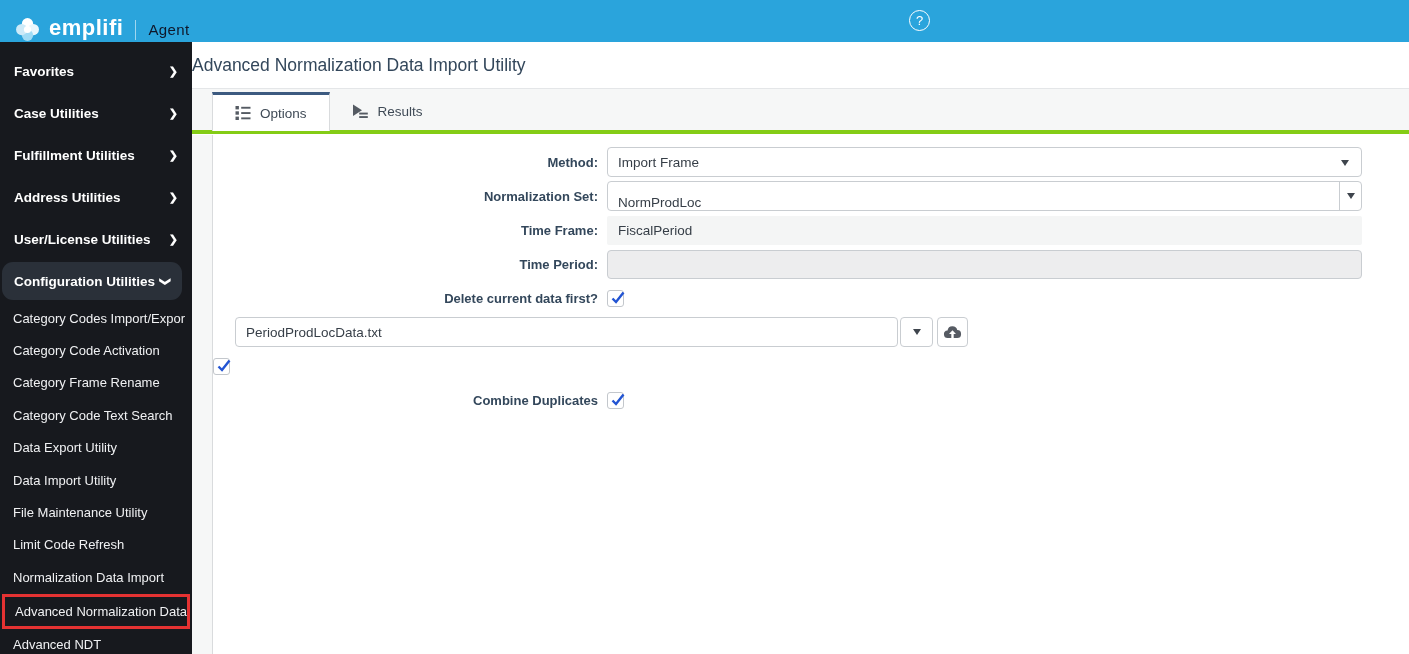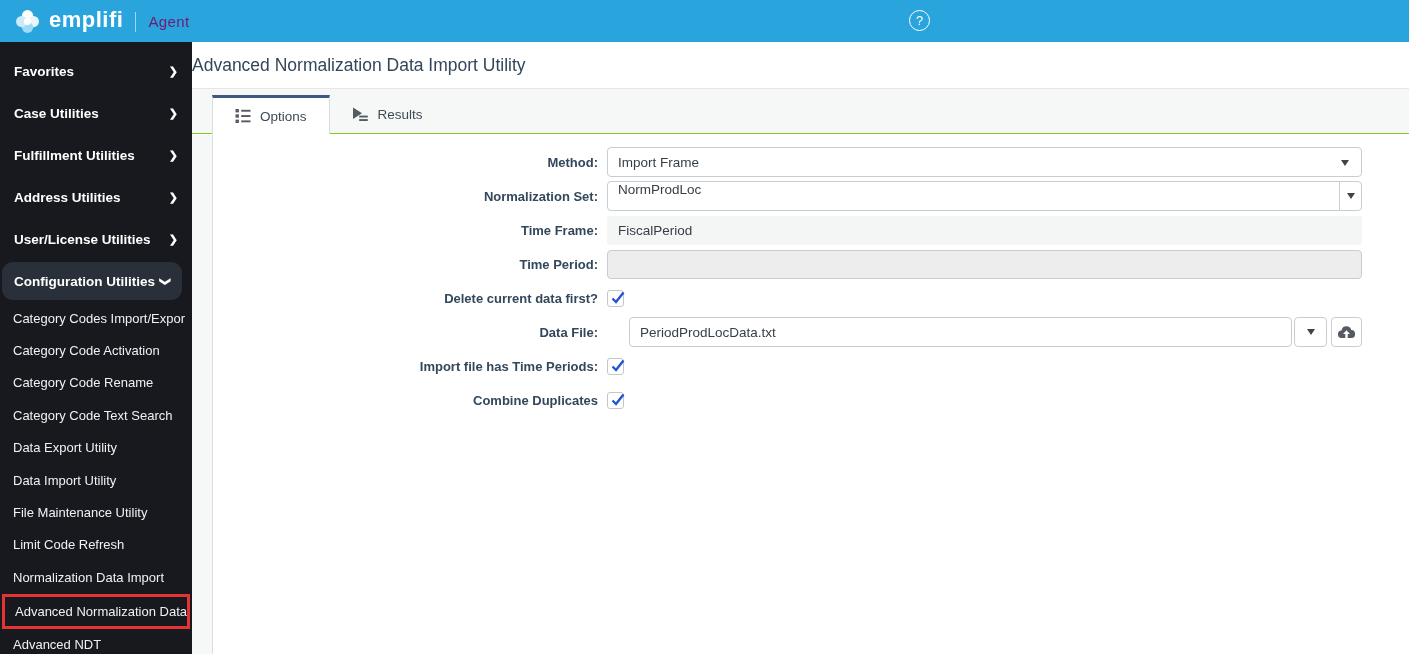--- a/index.html
+++ b/index.html
@@ -1,26 +1,26 @@
 <!DOCTYPE html>
 <html><head>
 <meta charset="utf-8">
 <style>
   * { margin:0; padding:0; box-sizing:border-box; }
   html,body { width:1409px; height:654px; overflow:hidden;
     font-family:"Liberation Sans", sans-serif; background:#ffffff; }
 
   
   .topbar { position:absolute; left:0; top:0; width:1409px; height:43px;
-    background:#2aa4dc; display:flex; align-items:center; padding-left:14px; }
+    background:#2aa4dc; display:flex; align-items:flex-end; padding-left:14px; }
   .brand { display:flex; align-items:center; gap:8px; }
   .brand svg { display:block; }
   .brand-name { color:#ffffff; font-size:22px; font-weight:bold; letter-spacing:.5px; line-height:1; padding-bottom:3px;}
   .brand-sep { width:1px; height:20px; background:rgba(255,255,255,.55); margin:0 4px; }
-  .product-name { color:#701a75; font-size:15px; letter-spacing:.4px; }
+  .product-name { color:#0f172a; font-size:15px; letter-spacing:.4px; }
   .help-btn { position:absolute; left:909px; top:10px; width:21px; height:21px;
     border:1.6px solid #ffffff; border-radius:50%; color:#ffffff; font-size:13px;
     display:flex; align-items:center; justify-content:center; cursor:pointer; }
 
   
   .sidebar { position:absolute; left:0; top:42px; width:192px; height:612px;
     background:#17191e; color:#ffffff; padding-top:8px; overflow:hidden; }
   .nav-item { height:42px; display:flex; align-items:center; justify-content:space-between;
     padding:0 14px; font-size:13.5px; font-weight:bold; cursor:pointer; }
   .nav-item.selected { background:#2a3039; border-radius:11px; margin:2px 10px 2px 2px; height:38px; padding:0 12px; }
@@ -30,21 +30,21 @@
   .sub-item { height:32.4px; display:flex; align-items:center; padding:0 0 0 13px;
     font-size:13px; color:#f0f1f3; white-space:nowrap; overflow:hidden; cursor:pointer; }
   .sub-item.highlighted { border:3px solid #e53232; margin:0 2px; padding-left:10px; height:35px; }
 
   
   .main { position:absolute; left:192px; top:42px; width:1217px; height:612px; }
   .title-bar { height:47px; background:#ffffff; border-bottom:1px solid #e4e6e8;
     display:flex; align-items:center; }
   .page-title { font-size:17.5px; font-weight:500; color:#33475b; }
 
-  .tab-strip { height:45px; background:#f6f7f7; border-bottom:1px solid #84cc16;
+  .tab-strip { height:45px; background:#f6f7f7; border-bottom:4px solid #84cc16;
     display:flex; align-items:flex-end; padding-left:20px; }
   .tab { display:flex; align-items:center; gap:9px; font-size:13.5px; color:#3f4a56;
     padding:0 22px; height:38px; cursor:pointer; }
   .tab.active { background:#ffffff; border:1px solid #d9dbdd; border-bottom:none;
     border-top:3px solid #3c5a80; margin-bottom:-1px; height:39px; }
   .tab svg { display:block; }
 
   .panel { position:absolute; left:0; top:93px; width:1217px; height:519px; background:#f6f7f7; }
   .panel-inner { position:absolute; left:20px; top:0; width:1197px; height:519px;
     background:#ffffff; border-left:1px solid #d9dbdd; padding-top:12px; }
@@ -57,21 +57,21 @@
   .ctl-text { font-size:13.5px; color:#363e47; }
   .select-box { position:relative; width:100%; height:30px; border:1px solid #c9cdd1;
     border-radius:4px; background:#ffffff; display:flex; align-items:center;
     padding:0 28px 0 10px; cursor:pointer; }
   .arrow-down { width:0; height:0; border-left:4.5px solid transparent;
     border-right:4.5px solid transparent; border-top:6px solid #3f454d; }
   .select-box .arrow-down { position:absolute; right:12px; top:12px; }
 
   .combo { width:100%; height:30px; border:1px solid #c9cdd1; border-radius:4px;
     background:#ffffff; display:flex; }
-  .combo-input { flex:1; display:flex; align-items:flex-start; padding:0 10px; }
+  .combo-input { flex:1; display:flex; align-items:flex-end; padding:0 10px; }
   .combo-btn { width:22px; border-left:1px solid #c9cdd1; display:flex;
     align-items:center; justify-content:center; cursor:pointer; }
 
   .readonly-plain { width:100%; height:29px; background:#f4f5f5; border-radius:2px;
     display:flex; align-items:center; padding:0 11px; }
   .readonly-boxed { width:100%; height:29px; background:#ededee; border:1px solid #c9cdd1;
     border-radius:4px; }
 
   .checkbox { width:17px; height:17px; background:#ffffff; border:1px solid #c3c7cc;
     border-radius:3px; position:relative; cursor:pointer; }
@@ -126,21 +126,21 @@
     <span>User/License Utilities</span>
     <span class="chev">❯</span>
   </div>
   <div class="nav-item selected">
     <span>Configuration Utilities</span>
     <span class="chev down">❯</span>
   </div>
   <div class="subnav">
     <div class="sub-item">Category Codes Import/Expor</div>
     <div class="sub-item">Category Code Activation</div>
-    <div class="sub-item">Category Code Rename</div>
+    <div class="sub-item">Category Frame Rename</div>
     <div class="sub-item">Category Code Text Search</div>
     <div class="sub-item">Data Export Utility</div>
     <div class="sub-item">Data Import Utility</div>
     <div class="sub-item">File Maintenance Utility</div>
     <div class="sub-item">Limit Code Refresh</div>
     <div class="sub-item">Normalization Data Import</div>
     <div class="sub-item highlighted">Advanced Normalization Data</div>
     <div class="sub-item">Advanced NDT</div>
   </div>
 </aside>
@@ -224,41 +224,39 @@
         <div class="fctrl">
           <div class="checkbox checked">
             <svg width="18" height="18" viewBox="0 0 18 18">
               <path d="M3.5 9.5 L7 13 L14.5 3.5" fill="none" stroke="#2254D3" stroke-width="2.4"></path>
             </svg>
           </div>
         </div>
       </div>
 
       <div class="frow">
-        <div class="flabel">Data File:</div>
         <div class="fctrl">
           <div class="filegrp">
             <div class="file-input">
               <span class="ctl-text">PeriodProdLocData.txt</span>
             </div>
             <div class="mini-btn dd-btn">
               <span class="arrow-down"></span>
             </div>
             <div class="mini-btn up-btn">
               <svg width="19" height="19" viewBox="0 0 24 24">
                 <path fill="#565b63" d="M6.3 19a4.8 4.8 0 0 1-.6-9.6 6.3 6.3 0 0 1 12.3-.5A4.9 4.9 0 0 1 17.6 19 H6.3z"></path>
                 <polygon fill="#ffffff" points="12,9.2 16.4,14 13.5,14 13.5,19.5 10.5,19.5 10.5,14 7.6,14"></polygon>
               </svg>
             </div>
           </div>
         </div>
       </div>
 
       <div class="frow">
-        <div class="flabel">Import file has Time Periods:</div>
         <div class="fctrl">
           <div class="checkbox checked">
             <svg width="18" height="18" viewBox="0 0 18 18">
               <path d="M3.5 9.5 L7 13 L14.5 3.5" fill="none" stroke="#2254D3" stroke-width="2.4"></path>
             </svg>
           </div>
         </div>
       </div>
 
       <div class="frow">

